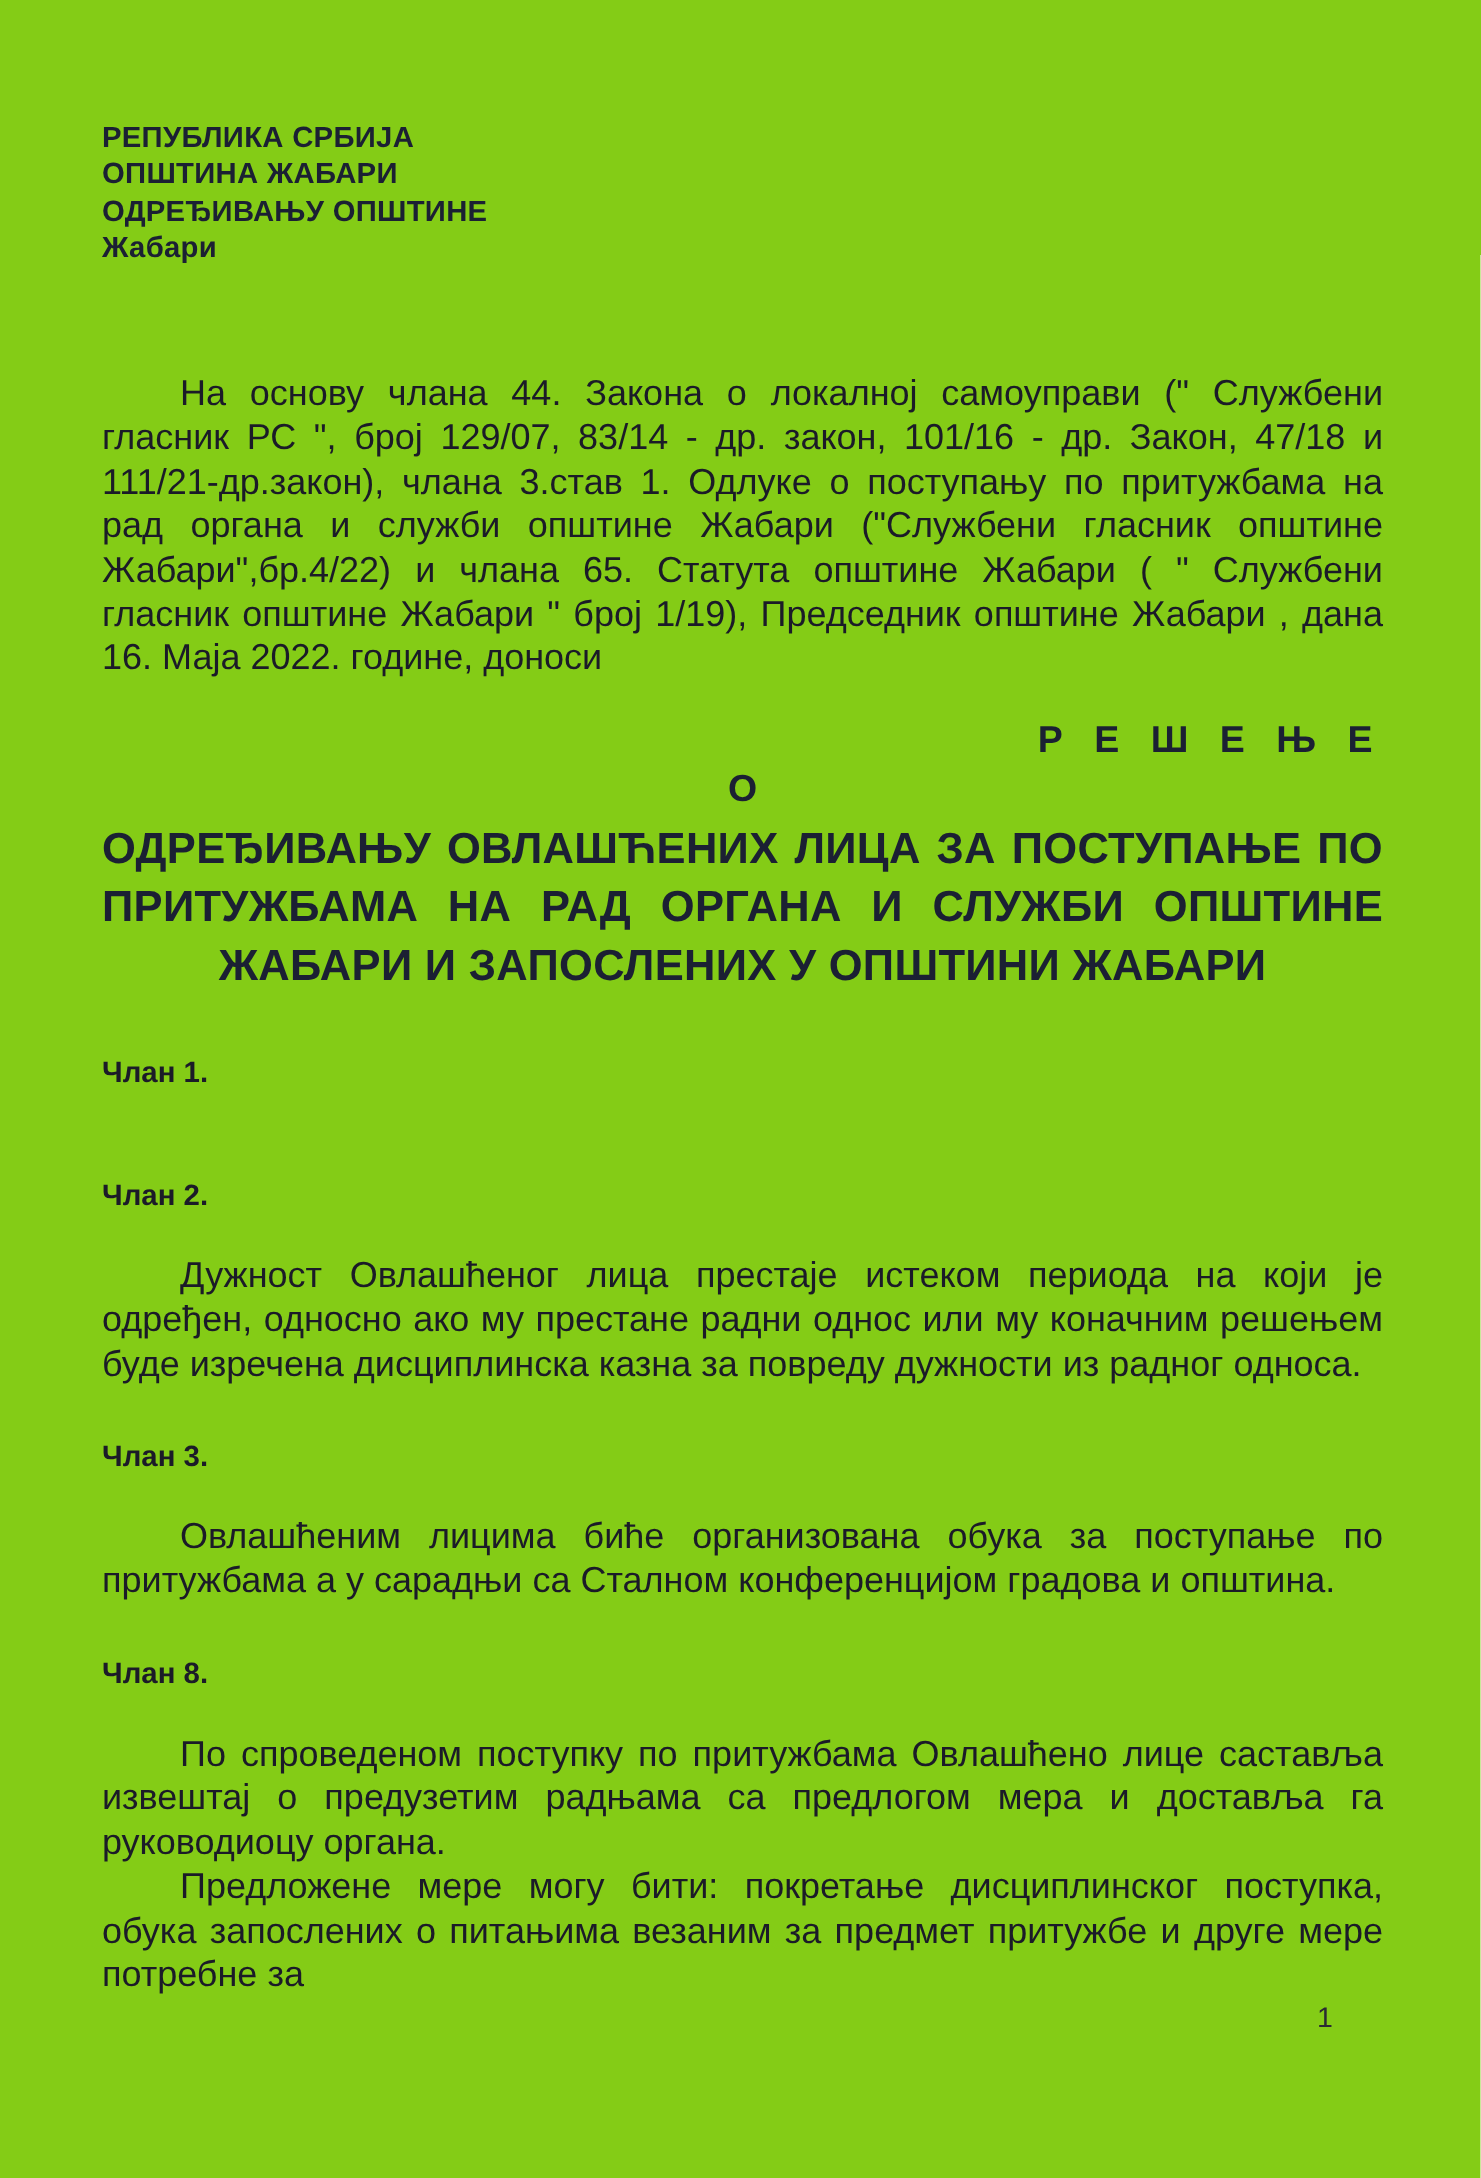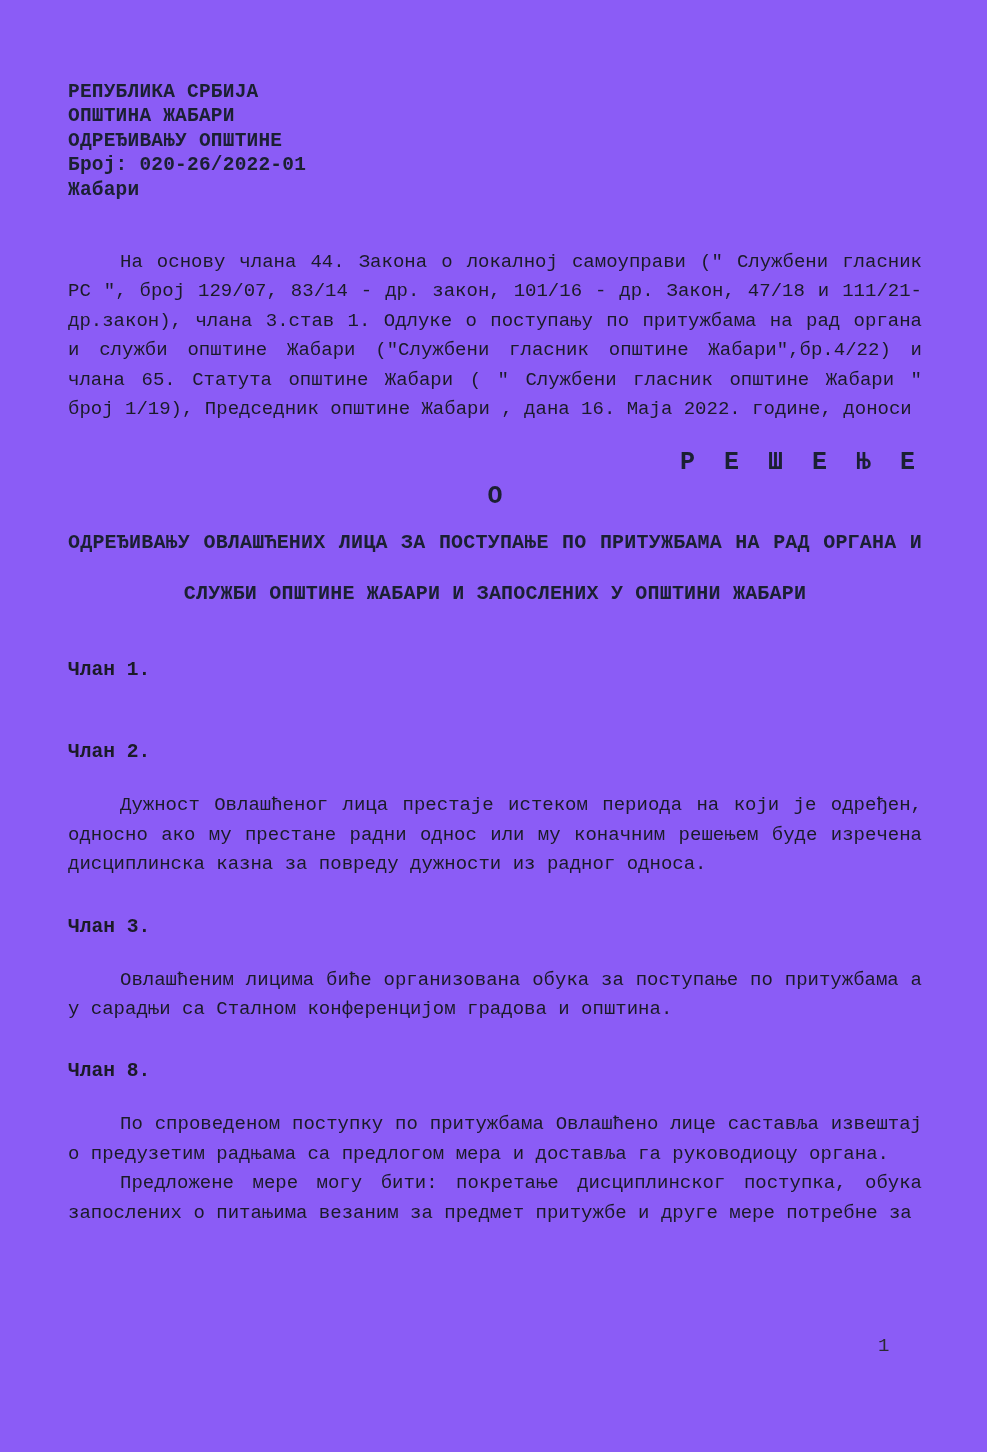--- a/index.html
+++ b/index.html
@@ -5,23 +5,23 @@
 <style>
   html, body {
     margin: 0;
     padding: 0;
     background: #ffffff;
   }
   .page {
     position: relative;
     width: 987px;
     height: 1452px;
-    background: #8b5cf6;
+    background: #84cc16;
     overflow: hidden;
-    font-family: Liberation Mono, monospace;
+    font-family: Liberation Sans, sans-serif;
     color: #1b1b28;
     box-sizing: border-box;
   }
 
   
   .letterhead {
     position: absolute;
     left: 68px;
     top: 80px;
     width: 500px;
@@ -38,21 +38,21 @@
   
   .body-col {
     position: absolute;
     left: 68px;
     top: 248px;
     width: 854px;
   }
 
   p.para {
     margin: 0;
-    font-size: 19px;
+    font-size: 24px;
     line-height: 29.4px;
     text-align: justify;
     text-justify: inter-word;
     color: #1b1b28;
   }
   p.para.indent { text-indent: 52px; }
   p.para.indent-sm { text-indent: 42px; }
 
   b.name { font-weight: bold; }
 
@@ -70,22 +70,22 @@
   .t-o {
     text-align: center;
     font-weight: bold;
     font-size: 25px;
     line-height: 33px;
     color: #1b2033;
   }
   .t-main {
     margin-top: 4px;
     font-weight: bold;
-    font-size: 20px;
-    line-height: 51px;
+    font-size: 29px;
+    line-height: 39px;
     text-align: justify;
     text-align-last: center;
     color: #1b2033;
     letter-spacing: 0.2px;
   }
 
   
   .clan {
     text-align: left;
     font-weight: bold;
@@ -109,21 +109,20 @@
 </style>
 </head>
 <body>
 
 <div class="page">
 
   <div class="letterhead">
     <div class="lh-line">РЕПУБЛИКА СРБИЈА</div>
     <div class="lh-line">ОПШТИНА ЖАБАРИ</div>
     <div class="lh-line">ОДРЕЂИВАЊУ ОПШТИНЕ</div>
-    <div class="lh-line">Број: 020-26/2022-01</div>
     <div class="lh-line">Жабари</div>
   </div>
 
   <div class="body-col">
 
     <p class="para indent">На основу члана 44. Закона о локалној самоуправи (" Службени гласник РС ", број 129/07, 83/14 - др. закон, 101/16 - др. Закон, 47/18 и 111/21-др.закон), члана 3.став 1. Одлуке о поступању по притужбама на рад органа и служби општине Жабари ("Службени гласник општине Жабари",бр.4/22)  и члана 65. Статута општине Жабари ( " Службени гласник општине Жабари " број 1/19), Председник општине  Жабари , дана 16. Маја 2022. године, доноси</p>
 
     <div class="title-block">
       <div class="t-resenje">Р Е Ш Е Њ Е</div>
       <div class="t-o">О</div>

